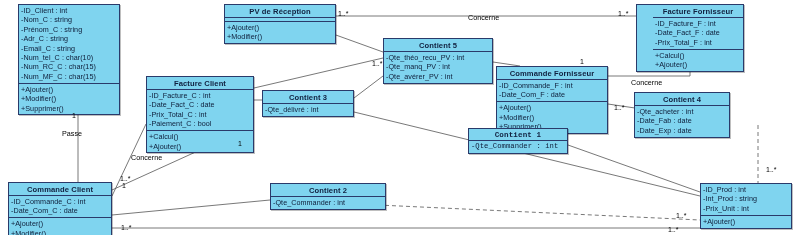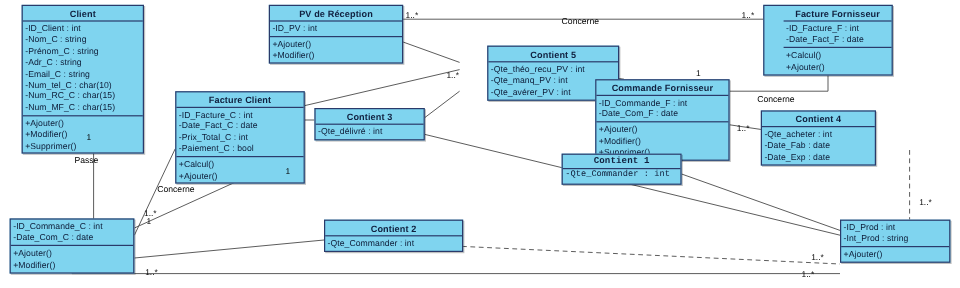--- a/index.html
+++ b/index.html
@@ -114,59 +114,58 @@
 
       <line x1="60" y1="228" x2="700" y2="228"></line>
       <line x1="60" y1="228" x2="60" y2="226"></line>
 
       <line x1="254" y1="88" x2="383" y2="58"></line>
     </g>
   </svg>
 
   <div id="class-layer">
       <div class="uml-class" style="left: 18px; top: 4px; width: 102px;">
-        <div class="uml-title">Client</div>
         <div class="uml-compartment uml-attrs">
           <div class="uml-line">-ID_Client : int</div>
           <div class="uml-line">-Nom_C : string</div>
           <div class="uml-line">-Prénom_C : string</div>
           <div class="uml-line">-Adr_C : string</div>
           <div class="uml-line">-Email_C : string</div>
           <div class="uml-line">-Num_tel_C : char(10)</div>
           <div class="uml-line">-Num_RC_C : char(15)</div>
           <div class="uml-line">-Num_MF_C : char(15)</div>
         </div>
         <div class="uml-compartment">
           <div class="uml-line">+Ajouter()</div>
           <div class="uml-line">+Modifier()</div>
           <div class="uml-line">+Supprimer()</div>
         </div>
       </div>
       <div class="uml-class" style="left: 224px; top: 4px; width: 112px;">
         <div class="uml-title">PV de Réception</div>
         <div class="uml-compartment uml-attrs">
-          <div class="uml-line">-ID_PV : int</div>
         </div>
         <div class="uml-compartment">
           <div class="uml-line">+Ajouter()</div>
           <div class="uml-line">+Modifier()</div>
         </div>
       </div>
       <div class="uml-class" style="left: 636px; top: 4px; width: 108px; padding-left: 16px;">
         <div class="uml-title">Facture Fornisseur</div>
         <div class="uml-compartment uml-attrs">
           <div class="uml-line">-ID_Facture_F : int</div>
           <div class="uml-line">-Date_Fact_F : date</div>
+          <div class="uml-line">-Prix_Total_F : int</div>
         </div>
         <div class="uml-compartment">
           <div class="uml-line">+Calcul()</div>
           <div class="uml-line">+Ajouter()</div>
         </div>
       </div>
-      <div class="uml-class" style="left: 406px; top: 38px; width: 110px;">
+      <div class="uml-class" style="left: 383px; top: 38px; width: 110px;">
         <div class="uml-title">Contient 5</div>
         <div class="uml-compartment">
           <div class="uml-line">-Qte_théo_recu_PV : int</div>
           <div class="uml-line">-Qte_manq_PV : int</div>
           <div class="uml-line">-Qte_avérer_PV : int</div>
         </div>
       </div>
       <div class="uml-class" style="left: 496px; top: 66px; width: 112px;">
         <div class="uml-title">Commande Fornisseur</div>
         <div class="uml-compartment uml-attrs">
@@ -212,33 +211,35 @@
           <div class="uml-line">-Qte_Commander : int</div>
         </div>
       </div>
       <div class="uml-class" style="left: 270px; top: 183px; width: 116px;">
         <div class="uml-title">Contient 2</div>
         <div class="uml-compartment">
           <div class="uml-line">-Qte_Commander : int</div>
         </div>
       </div>
       <div class="uml-class" style="left: 8px; top: 182px; width: 104px;">
+        <div class="uml-title">Commande Client</div>
         <div class="uml-compartment uml-attrs">
           <div class="uml-line">-ID_Commande_C : int</div>
           <div class="uml-line">-Date_Com_C : date</div>
         </div>
         <div class="uml-compartment">
           <div class="uml-line">+Ajouter()</div>
           <div class="uml-line">+Modifier()</div>
         </div>
       </div>
       <div class="uml-class" style="left: 700px; top: 183px; width: 92px;">
         <div class="uml-compartment uml-attrs">
           <div class="uml-line">-ID_Prod : int</div>
           <div class="uml-line">-Int_Prod : string</div>
+          <div class="uml-line">-Prix_Unit : int</div>
         </div>
         <div class="uml-compartment">
           <div class="uml-line">+Ajouter()</div>
         </div>
       </div>
     </div>
   <div id="label-layer">
       <div class="edge-label" style="left: 468px; top: 13px;">Concerne</div>
       <div class="edge-label" style="left: 631px; top: 78px;">Concerne</div>
       <div class="edge-label" style="left: 62px; top: 129px;">Passe</div>

